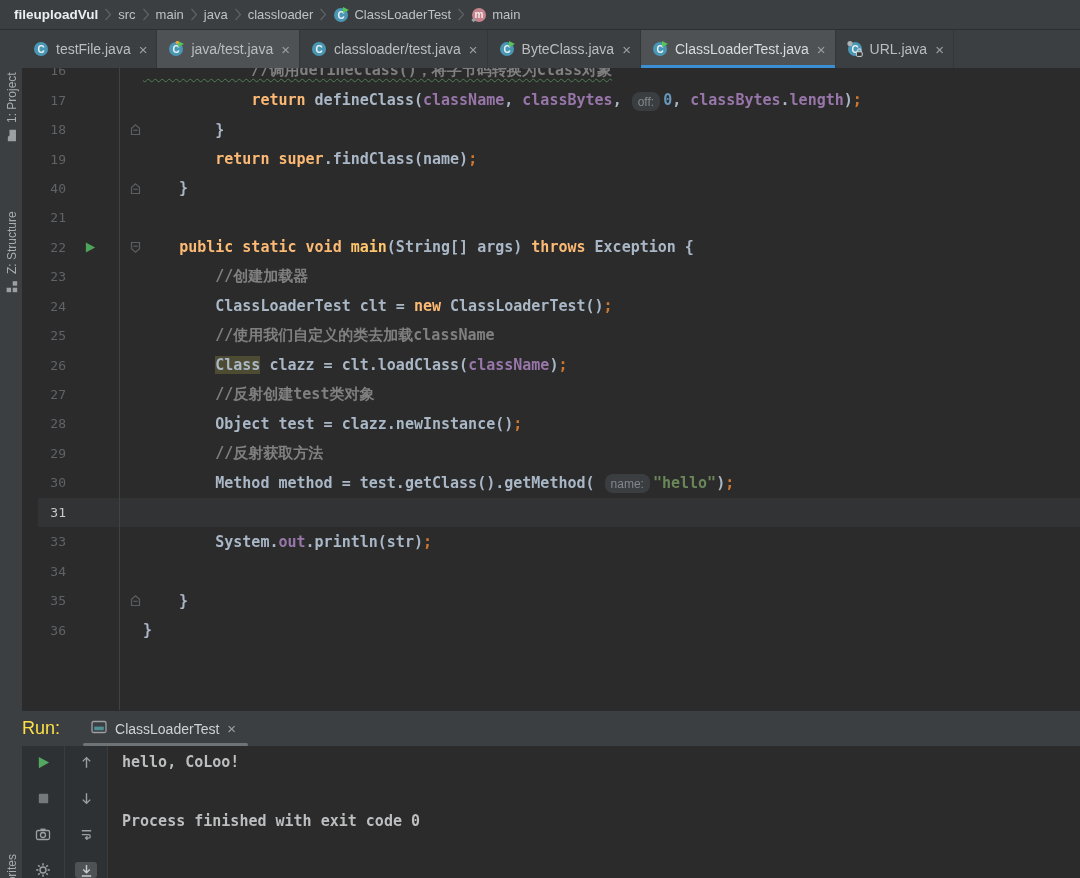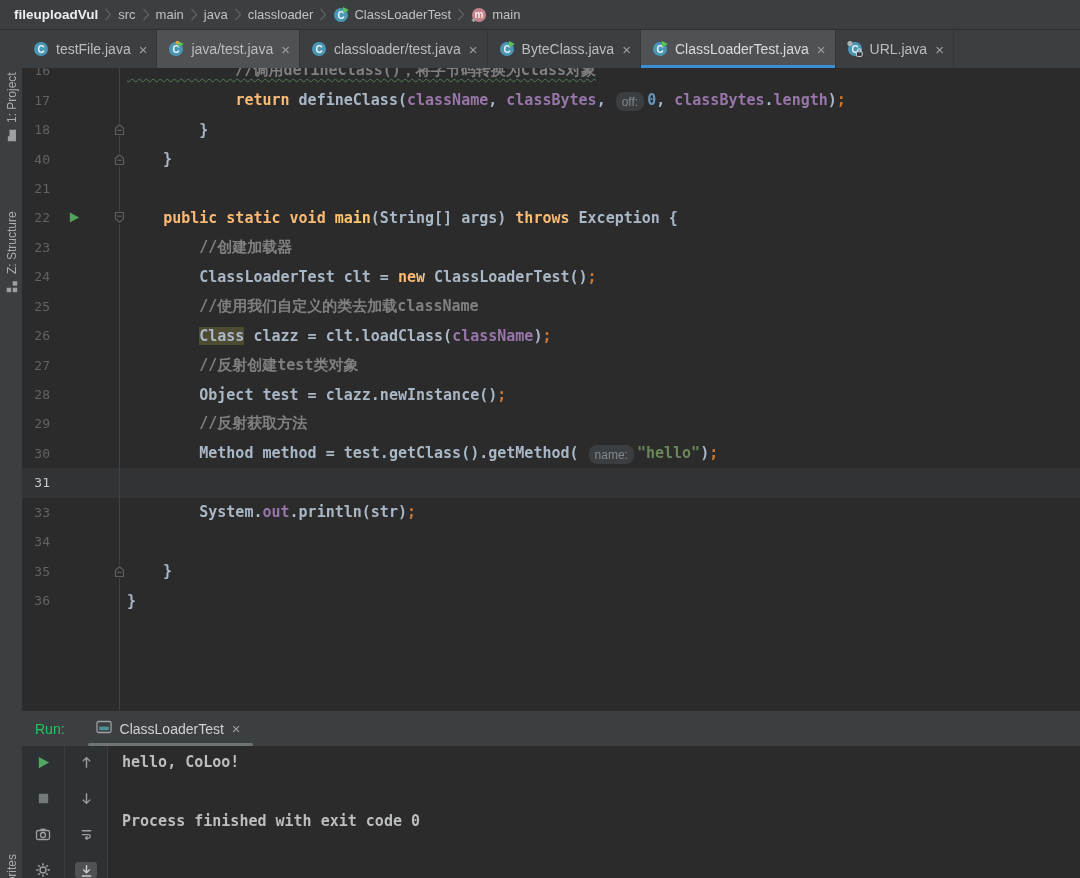--- a/index.html
+++ b/index.html
@@ -22,21 +22,21 @@
   
   .tabbar{position:absolute;top:30px;left:22px;right:0;height:38px;background:#3C3F41;display:flex;align-items:stretch;}
   .tab{display:flex;align-items:center;gap:7px;padding:0 9px 0 11px;font-size:14px;color:#BBBDBF;
        border-right:1px solid #343738;position:relative;cursor:default;}
   .tab.lighter{background:#4E5254;}
   .tab.active{background:#4E5254;color:#D8DADC;}
   .tab.active::after{content:"";position:absolute;left:0;right:0;bottom:0;height:3px;background:#3A8FD4;}
   .tab .close{color:#9DA0A2;font-size:15px;line-height:1;margin-left:1px;}
 
   
-  .editor{position:absolute;top:68px;left:22px;right:0;bottom:168px;background:#2B2B2B;overflow:hidden;}
+  .editor{position:absolute;top:68px;left:22px;right:0;bottom:168px;background:#2B2B2B;overflow:hidden;padding-left:16px;}
   .gutter-sep{position:absolute;left:97px;top:0;bottom:0;width:1px;background:#404345;z-index:1;}
   .code-row{display:flex;align-items:center;height:29.45px;position:relative;}
   .code-row.current{background:#313335;}
   .ln{width:28px;flex:none;text-align:right;color:#606366;font:13px "DejaVu Sans Mono",monospace;}
   .code-row.current .ln{color:#C6C8CA;}
   .run-col{width:48px;flex:none;display:flex;justify-content:center;align-items:center;}
   .fold-col{width:21px;flex:none;}
   .fold-marker{position:absolute;left:90.5px;top:50%;margin-top:-6.5px;z-index:2;background:#2B2B2B;line-height:0;}
   .code{font:600 15px "DejaVu Sans Mono",monospace;white-space:pre;padding-left:8px;color:#A9B7C6;z-index:2;}
   .tk-k{color:#fdba74;}
@@ -49,21 +49,21 @@
   .tk-f{color:#9876AA;}
   .tk-e{color:#CC7832;}
   .tk-hl{background:#4E4B33;}
   .tk-h{font:12px "Liberation Sans",sans-serif;background:#3B3E40;color:#83888C;border-radius:8px;
         padding:2.5px 6px;margin:0 3px 0 1px;font-style:normal;}
   .caret{display:inline-block;width:2px;height:19px;background:#CDD0D2;vertical-align:text-bottom;margin:0 -1px;}
 
   
   .runbar{position:absolute;left:22px;right:0;top:710px;height:36px;background:#3C3F41;
           border-top:1px solid #2a2c2d;box-sizing:border-box;display:flex;align-items:center;}
-  .run-label{color:#22c55e;font-size:14px;margin-left:13px;}
+  .run-label{color:#fde047;font-size:18px;}
   .run-tab{display:flex;align-items:center;gap:8px;margin-left:27px;height:100%;padding:0 12px 0 4px;
            position:relative;color:#CFD1D3;font-size:14px;cursor:default;}
   .run-tab::after{content:"";position:absolute;left:-4px;right:0;bottom:0;height:3px;background:#6E7376;border-radius:2px;}
   .run-tab .close{color:#9DA0A2;font-size:15px;}
 
   .console{position:absolute;left:22px;right:0;top:746px;bottom:0;background:#2B2B2B;display:flex;}
   .rtool-col{width:43px;flex:none;display:flex;flex-direction:column;align-items:center;
              padding-top:9px;gap:20px;border-right:1px solid #3A3D3F;box-sizing:border-box;background:#2E3133;}
   .rtool-btn{width:22px;height:22px;display:flex;align-items:center;justify-content:center;border-radius:3px;}
   .rtool-btn.selected{background:#4E5254;}
@@ -253,20 +253,26 @@
         </div>
         <div class="code-row">
           <span class="ln">18</span>
           <span class="run-col"></span>
           <span class="fold-col"></span>
           <span class="fold-marker"><svg width="13" height="13" viewBox="0 0 13 13">
               <path d="M2.5 11.5 V5.3 L6.5 1.7 L10.5 5.3 V11.5 Z" fill="#2B2B2B" stroke="#5C5F61" stroke-width="1.2"></path>
               <line x1="4.3" y1="7.3" x2="8.7" y2="7.3" stroke="#5C5F61" stroke-width="1.2"></line>
             </svg></span>
           <span class="code"><span class="tk-d">        }</span></span>
+        </div>
+        <div class="code-row">
+          <span class="ln">19</span>
+          <span class="run-col"></span>
+          <span class="fold-col"></span>
+          <span class="code"><span class="tk-d">        </span><span class="tk-k">return </span><span class="tk-k">super</span><span class="tk-d">.findClass(name)</span><span class="tk-e">;</span></span>
         </div>
         <div class="code-row">
           <span class="ln">40</span>
           <span class="run-col"></span>
           <span class="fold-col"></span>
           <span class="fold-marker"><svg width="13" height="13" viewBox="0 0 13 13">
               <path d="M2.5 11.5 V5.3 L6.5 1.7 L10.5 5.3 V11.5 Z" fill="#2B2B2B" stroke="#5C5F61" stroke-width="1.2"></path>
               <line x1="4.3" y1="7.3" x2="8.7" y2="7.3" stroke="#5C5F61" stroke-width="1.2"></line>
             </svg></span>
           <span class="code"><span class="tk-d">    }</span></span>

